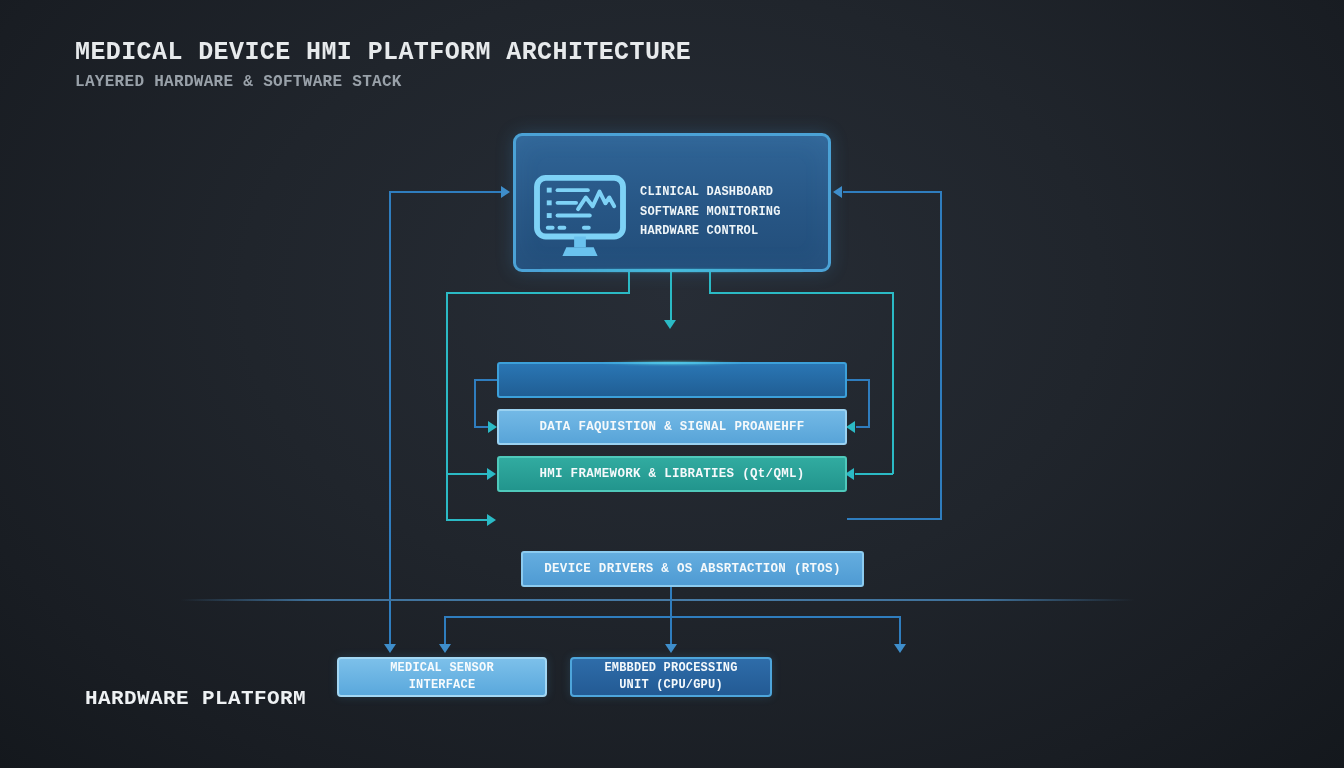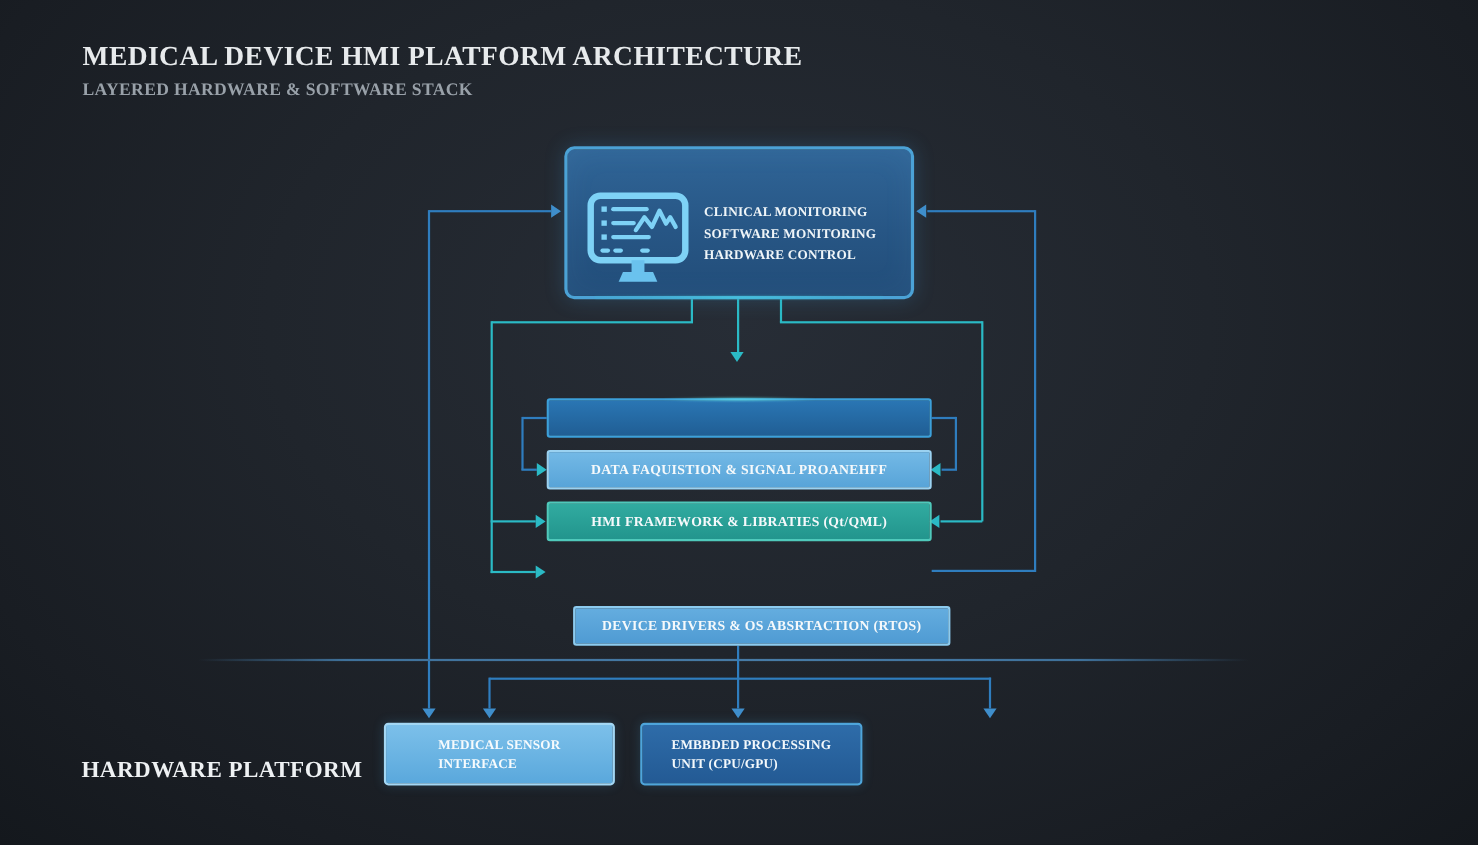--- a/index.html
+++ b/index.html
@@ -1,25 +1,25 @@
 <!DOCTYPE html>
 <html><head>
 <meta charset="utf-8">
 <style>
   html,body{margin:0;padding:0;background:#14181d;}
   #stage{
     position:relative;width:1344px;height:768px;overflow:hidden;
-    font-family:Liberation Serif, serif;
+    font-family:Liberation Mono, monospace;
     background:radial-gradient(ellipse at 50% 38%, #272d36 0%, #20252c 45%, #191d23 80%, #14181d 100%);
   }
   .abs{position:absolute;}
   
   .title{left:75px;top:38px;font-size:25px;font-weight:700;color:#e7eaec;letter-spacing:.4px;}
   .subtitle{left:75px;top:73px;font-size:16px;font-weight:600;color:#99a1a9;letter-spacing:.3px;}
-  .hw-label{left:74px;top:687px;font-size:21px;font-weight:700;color:#eef1f3;letter-spacing:.4px;}
+  .hw-label{left:85px;top:687px;font-size:21px;font-weight:700;color:#eef1f3;letter-spacing:.4px;}
   
   .ui-box{
     left:513px;top:133px;width:318px;height:139px;border-radius:9px;
     border:3px solid #4ba2d6;box-sizing:border-box;
     background:linear-gradient(180deg,#306597 0%,#275685 55%,#224d79 100%);
     box-shadow:0 0 18px rgba(70,160,225,.22), inset 0 0 28px rgba(130,195,240,.07);
   }
   .ui-box::after{ 
     content:"";position:absolute;left:8%;right:8%;bottom:-3px;height:3px;
     background:radial-gradient(ellipse at center,#46e0ea 0%,rgba(60,190,210,.55) 45%,rgba(60,190,210,0) 100%);
@@ -42,24 +42,24 @@
     background:radial-gradient(ellipse at center,#5fe2ee 0%,rgba(70,195,220,0) 75%);filter:blur(1px);}
   .layer1{left:497px;top:409px;width:350px;border:2px solid #9bd2f1;
     background:linear-gradient(180deg,#73b9e6 0%,#58a4d8 100%);}
   .layer2{left:497px;top:456px;width:350px;border:2px solid #4fc9bb;
     background:linear-gradient(180deg,#31aba0 0%,#22958d 100%);}
   .layer3{left:497px;top:503px;width:350px;border:2px solid #4691cb;
     background:linear-gradient(180deg,#2d6ead 0%,#245d9b 100%);}
   .layer4{left:521px;top:551px;width:343px;border:2px solid #8ccbef;
     background:linear-gradient(180deg,#64addf 0%,#4f9bd3 100%);}
   
-  .hwbox{box-sizing:border-box;top:657px;height:57px;border-radius:4px;display:flex;
-    align-items:center;justify-content:center;text-align:left;white-space:pre-line;
+  .hwbox{box-sizing:border-box;top:657px;height:40px;border-radius:4px;display:flex;
+    align-items:center;justify-content:center;text-align:center;white-space:pre-line;
     font-size:12px;font-weight:700;color:#f4f9fc;line-height:17px;letter-spacing:.2px;
-    box-shadow:0 0 10px rgba(80,170,230,.18);margin-left:12px;}
+    box-shadow:0 0 10px rgba(80,170,230,.18);}
   .hw0{left:337px;width:210px;border:2px solid #a3d7f4;
     background:linear-gradient(180deg,#7cc0ea 0%,#5aa8dc 100%);color:#f7fbfd;}
   .hw1{left:570px;width:202px;border:2px solid #4ea5db;
     background:linear-gradient(180deg,#2e6ca9 0%,#235a94 100%);}
   .hw2{left:793px;width:209px;border:2px solid #57ace0;
     background:linear-gradient(180deg,#357ab6 0%,#2a68a4 100%);}
   
   .line{position:absolute;background:#2f7dbe;}
   .line.teal{background:#2bbac5;}
   .h{height:2px;} .v{width:2px;}
@@ -140,21 +140,21 @@
         <line x1="25" y1="42.5" x2="58" y2="42.5" stroke="#7ed2f6" stroke-width="4" stroke-linecap="round"></line>
         <polyline points="46,36 54,24 61,33 68,18 74,30 78,24 83,33" stroke="#7ed2f6" stroke-width="4" stroke-linecap="round" stroke-linejoin="round"></polyline>
         <line x1="15" y1="55" x2="20" y2="55" stroke="#7ed2f6" stroke-width="4" stroke-linecap="round"></line>
         <line x1="27" y1="55" x2="32" y2="55" stroke="#7ed2f6" stroke-width="4" stroke-linecap="round"></line>
         <line x1="52" y1="55" x2="57" y2="55" stroke="#7ed2f6" stroke-width="4" stroke-linecap="round"></line>
         <rect x="42" y="64" width="12" height="11" fill="#6ac2ee"></rect>
         <path d="M30 84 L34 75 L62 75 L66 84 Z" fill="#6ac2ee"></path>
       </svg>
     </div>
     <div class="ui-items">
-      <div>CLINICAL MONITORING</div>
+      <div>CLINICAL DASHBOARD</div>
       <div>SOFTWARE MONITORING</div>
       <div>HARDWARE CONTROL</div>
     </div>
   </div>
 
   <div class="abs ss-label">SOFTWARE STACK</div>
   <div class="abs layer layer0"></div>
   <div class="abs layer layer1">DATA FAQUISTION &amp; SIGNAL PROANEHFF</div>
   <div class="abs layer layer2">HMI FRAMEWORK &amp; LIBRATIES (Qt/QML)</div>
   <div class="abs layer layer4">DEVICE DRIVERS &amp; OS ABSRTACTION (RTOS)</div>

